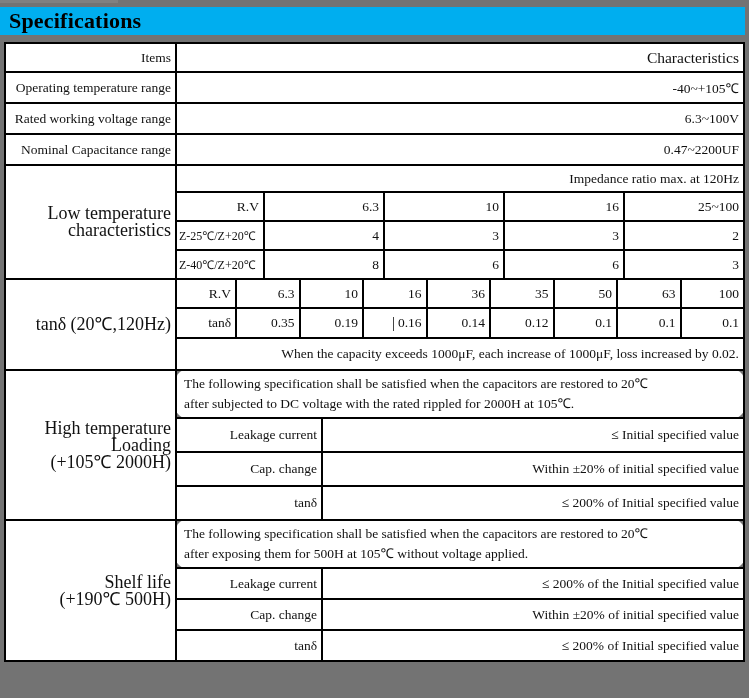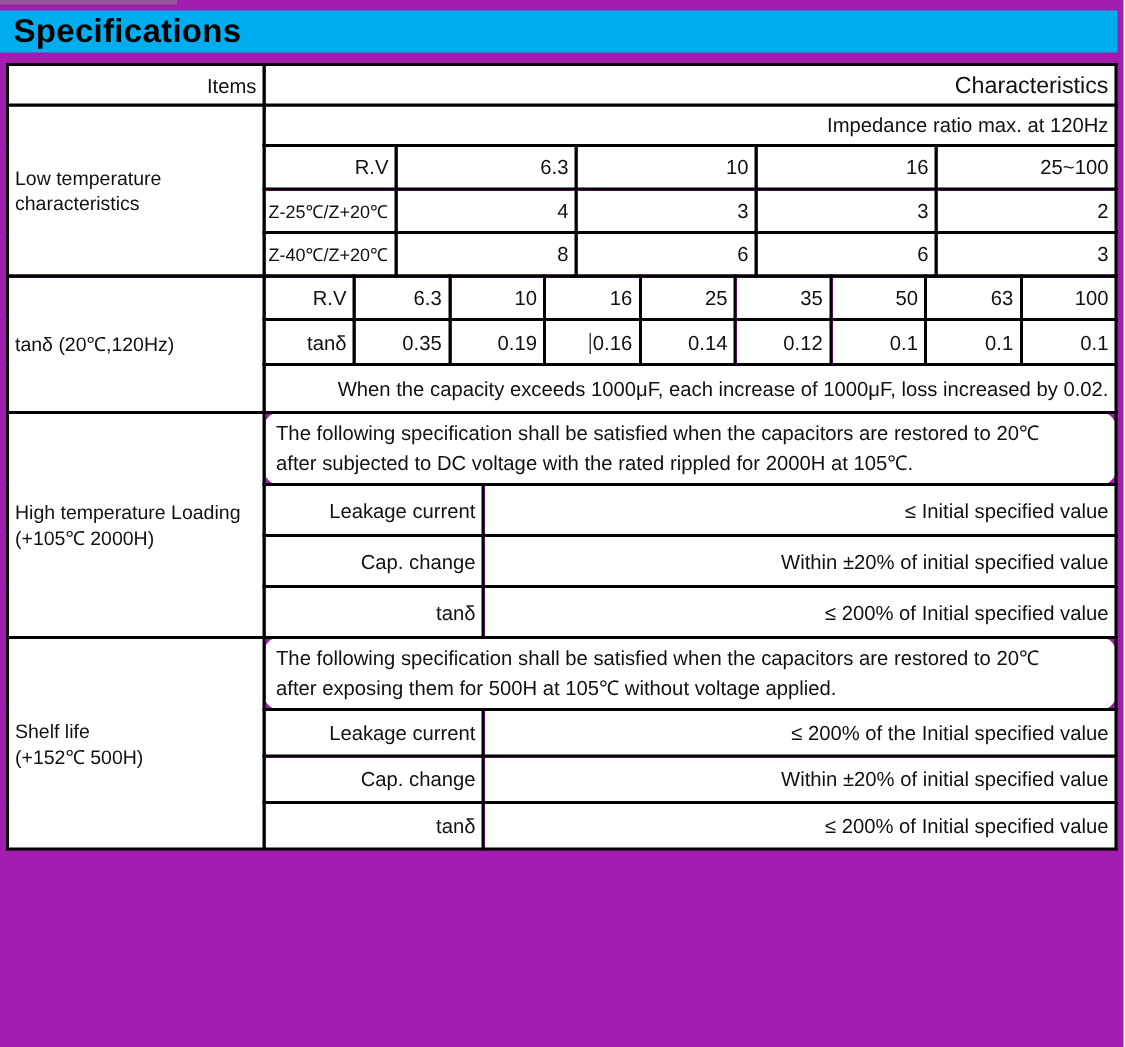--- a/index.html
+++ b/index.html
@@ -1,21 +1,21 @@
 <!DOCTYPE html>
 <html><head>
 <meta charset="utf-8">
 <style>
   html, body { margin:0; padding:0; background:#ffffff; }
   body {
     width:750px; height:698px; overflow:hidden;
     font-family:"Liberation Sans", sans-serif;
     color:#111;
   }
-  .page { position:relative; width:749px; height:698px; background:#a21caf; }
+  .page { position:relative; width:749px; height:698px; background:#737373;font-family:Liberation Serif, serif; }
 
   .crop-artifact {
     position:absolute; top:0; left:0; width:118px; height:3px;
     background:#8a8a8a; opacity:.55;
   }
 
   .title-bar {
     position:absolute; top:7px; left:0; width:745px; height:28px;
     background:#00AEEF;
   }
@@ -69,21 +69,21 @@
 
   
   .s4 col.c-innerlabel, .s5 col.c-innerlabel { width:146px; }
   .s4 .r-intro { height:46px; }
   .s4 .r-row { height:34px; }
   .s5 .r-intro { height:44px; }
   .s5 .r-row { height:31px; }
   .intro { line-height:20px; padding:3px 7px;border-radius:10px; }
   .intro span { display:block; }
 
-  .item-label { text-align:left; font-size:13px; line-height:17px; }
+  .item-label { text-align:right; font-size:18px; line-height:17px; }
   .item-label .sub { display:block; }
 </style>
 </head>
 <body>
 
 <div class="page">
 
   <div class="crop-artifact"></div>
 
   <div class="title-bar" style="background: rgb(0, 174, 239);">
@@ -104,20 +104,32 @@
       </tr>
     </tbody>
       </table>
 
     <table class="s1">
       <colgroup>
           <col class="c-items">
           <col>
         </colgroup>
       <tbody>
+          <tr>
+        <td class="center">Operating temperature range</td>
+        <td class="center">-40~+105℃</td>
+      </tr>
+      <tr>
+        <td class="center">Rated working voltage range</td>
+        <td class="center">6.3~100V</td>
+      </tr>
+      <tr>
+        <td class="center">Nominal Capacitance range</td>
+        <td class="center">0.47~2200UF</td>
+      </tr>
     </tbody>
       </table>
 
     <table class="s2">
       <colgroup>
         <col class="c-items">
           <col class="c-sublabel">
           <col>
           <col>
           <col>
@@ -169,21 +181,21 @@
       </colgroup>
       <tbody>
           <tr class="r-head">
         <td rowspan="3">
           <div class="item-label">tanδ (20℃,120Hz)</div>
         </td>
         <td class="center">R.V</td>
         <td class="center">6.3</td>
         <td class="center">10</td>
         <td class="center">16</td>
-        <td class="center">25</td>
+        <td class="center">36</td>
         <td class="center">35</td>
         <td class="center">50</td>
         <td class="center">63</td>
         <td class="center">100</td>
       </tr>
       <tr class="r-vals">
         <td class="center">tanδ</td>
         <td class="center">0.35</td>
         <td class="center">0.19</td>
         <td class="center cell-cursor">
@@ -240,21 +252,21 @@
       <colgroup>
           <col class="c-items">
           <col class="c-innerlabel">
           <col>
         </colgroup>
       <tbody>
           <tr class="r-intro">
         <td rowspan="4">
           <div class="item-label">
             <span>Shelf life</span>
-            <span class="sub">(+152℃ 500H)</span>
+            <span class="sub">(+190℃ 500H)</span>
           </div>
         </td>
         <td colspan="2" class="intro">
           <span>The following specification shall be satisfied when the capacitors are restored to 20℃</span>
           <span>after exposing them for 500H at 105℃ without voltage applied.</span>
         </td>
       </tr>
       <tr class="r-row">
         <td class="left">Leakage current</td>
         <td class="left">≤ 200% of the Initial specified value</td>

